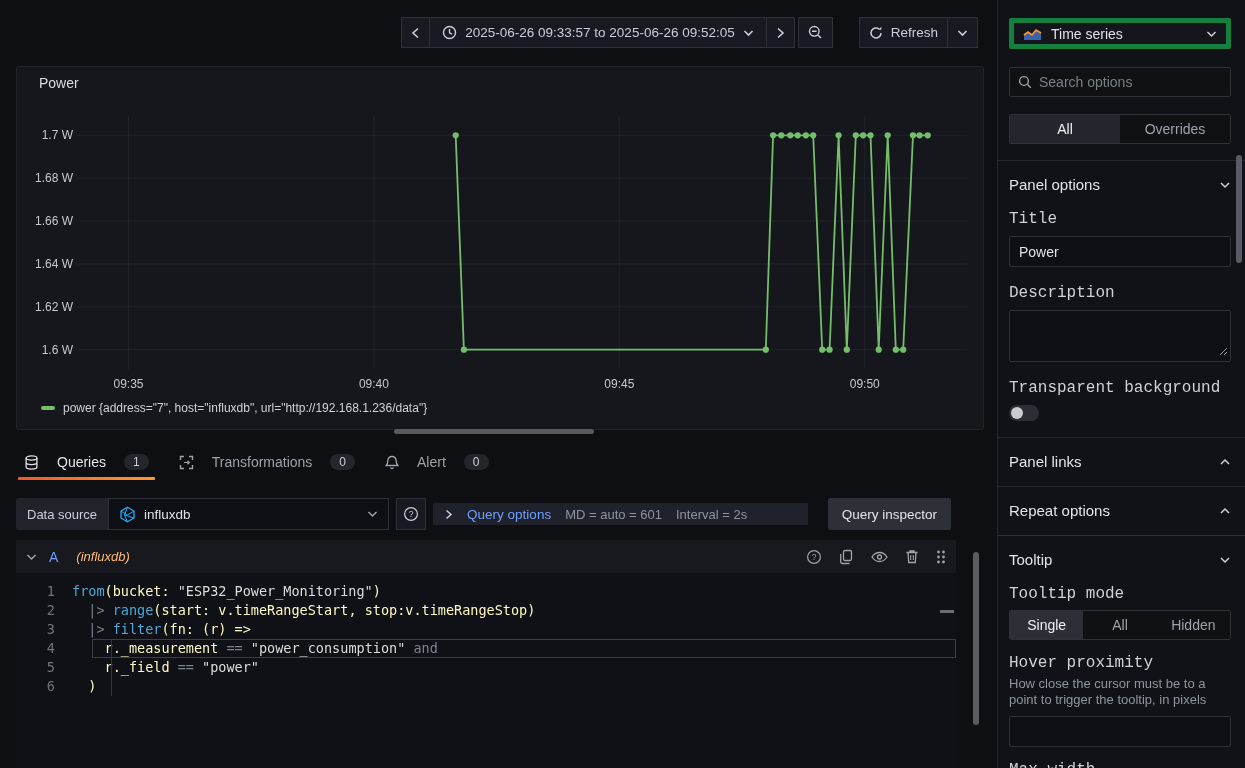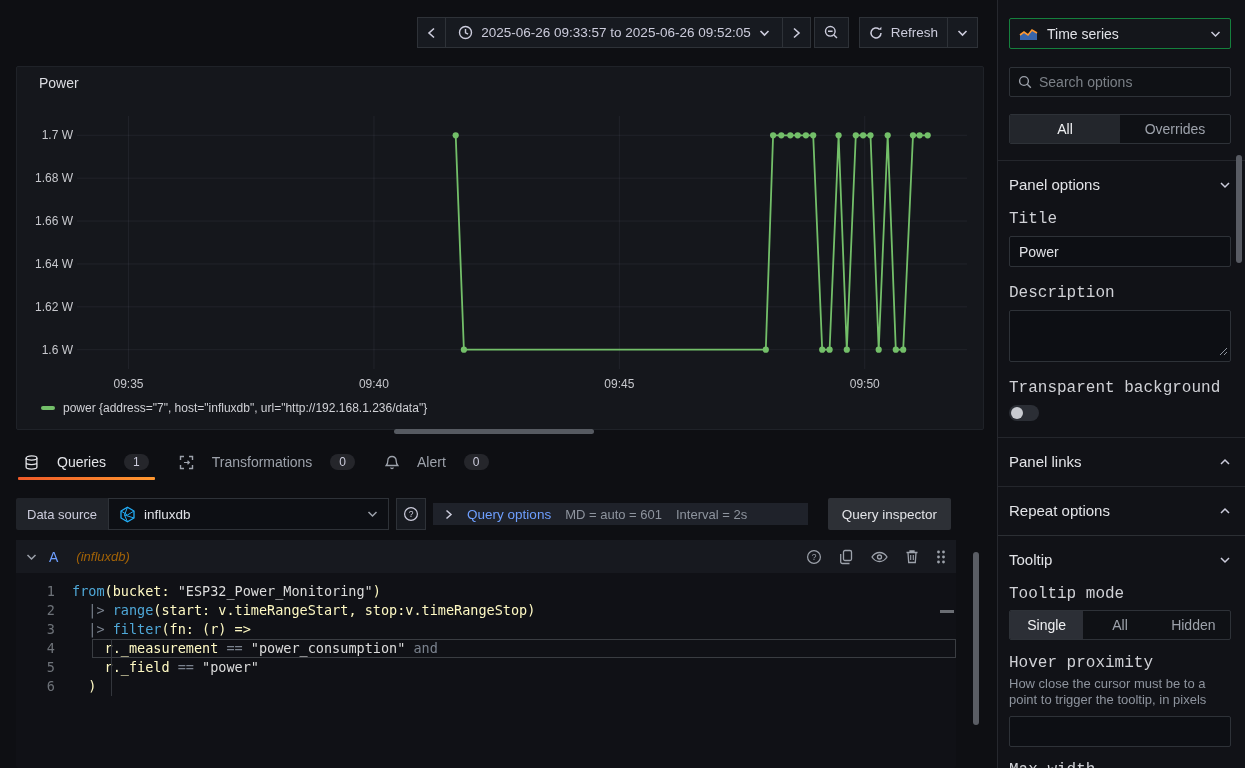--- a/index.html
+++ b/index.html
@@ -14,21 +14,21 @@
   .topbar { position:absolute; left:0; top:0; width:997px; height:56px; }
   .tv-group { position:absolute; left:225px; top:17px; height:31px; display:flex; align-items:center; gap:10px;
               border:1px solid #2e3238; border-radius:2px; padding:0 12px; background:#14161b; }
   .tv-label { font-size:13px; color:#ccccdc; }
   .switch { width:30px; height:16px; border-radius:8px; background:#2b2e35; position:relative; cursor:pointer; }
   .switch .knob { position:absolute; left:2px; top:2px; width:12px; height:12px; border-radius:50%; background:#c9cbd1; }
   .top-right { position:absolute; right:19px; top:17px; display:flex; align-items:center; height:31px; }
   .tb-btn { height:31px; display:flex; align-items:center; justify-content:center; gap:8px; padding:0 9px;
             background:#171a20; border:1px solid #2e3238; color:#ccccdc; cursor:pointer; font-size:13.5px; }
   .tb-btn + .tb-btn { margin-left:-1px; }
-  .grp { display:flex; }
+  .grp { display:flex;margin-left:16px; }
   .time-main { font-weight:500; padding:0 12px; }
   .sep { width:10px; }
   .sep-sm { width:3px; }
   .bold { font-weight:500; }
   .icon { display:inline-flex; align-items:center; justify-content:center; }
 
   
   .chart-panel { position:absolute; left:16px; top:66px; width:968px; height:364px;
                  background:#15171c; border:1px solid #1f2228; border-radius:2px; }
   .chart-title { position:absolute; left:22px; top:8px; font-size:14px; font-weight:500; color:#dcdde2; }
@@ -57,40 +57,40 @@
   .qopt-bar { flex:1; height:22px; margin-left:7px; background:#1f222a; display:flex; align-items:center; gap:14px; padding:0 12px; }
   .qopt-link { color:#6e9fff; font-weight:500; font-size:13.5px; cursor:pointer; }
   .qopt-stat { color:#8e949e; font-size:13px; }
   .qi-btn { height:32px; margin-left:20px; padding:0 14px; background:#2d3036; border:none; border-radius:2px;
             color:#e3e4e8; font-size:13.5px; font-weight:500; cursor:pointer; font-family:inherit; }
 
   
   .query-card { position:absolute; left:16px; top:100px; width:940px; bottom:0; background:#101116; border-radius:2px; }
   .q-header { height:33px; background:#17191f; display:flex; align-items:center; padding:0 10px; }
   .q-ref { color:#6e9fff; font-weight:500; font-size:14px; margin-left:12px; }
-  .q-ds-hint { color:#a16207; font-style:italic; margin-left:18px; font-size:13px; }
+  .q-ds-hint { color:#fdba74; font-style:italic; margin-left:18px; font-size:13px; }
   .q-actions { margin-left:auto; display:flex; align-items:center; gap:17px; }
   .q-actions .icon { cursor:pointer; }
   .code-area { position:relative; padding-top:9px; font-family:"DejaVu Sans Mono", monospace; font-size:13.5px; }
   .code-line { display:flex; height:19px; line-height:19px; position:relative; }
   .code-line .ln { width:56px; text-align:right; padding-right:17px; color:#6e7379; }
   .code-line .lc { white-space:pre; color:#d4d4d4; }
   .code-line.active::after { content:""; position:absolute; left:76px; right:0; top:0; bottom:0; border:1px solid #3a3d42; pointer-events:none; }
   .tok-kw { color:#4fa8d8; }
   .tok-op { color:#7a828e; }
   .tok-str { color:#dcdcdc; }
   .tok-tx { color:#fef9c3; }
   .indent-guide { position:absolute; left:95px; top:66px; width:1px; height:57px; background:#33363c; }
   .overview-mark { position:absolute; right:2px; top:37px; width:14px; height:3px; background:#6a6d73; }
 
   .v-scrollbar { position:absolute; left:973px; top:552px; width:6px; height:173px; border-radius:3px; background:#5a5d64; }
 
   
   .sidebar { position:absolute; left:997px; top:0; width:248px; height:768px; background:#111217; border-left:1px solid #26282e; padding:18px 14px 0 11px; }
-  .viz-picker { height:31px; border:1px solid #15803d; border-radius:2px; background:#14161b; display:flex; align-items:center; gap:9px; padding:0 9px; cursor:pointer; }
+  .viz-picker { height:31px; border:5px solid #15803d; border-radius:2px; background:#14161b; display:flex; align-items:center; gap:9px; padding:0 9px; cursor:pointer; }
   .viz-name { flex:1; font-size:14px; font-weight:500; color:#e0e1e6; }
   .search-box { margin-top:18px; height:30px; border:1px solid #2e3238; border-radius:2px; display:flex; align-items:center; gap:7px; padding:0 8px; background:#0f1115; }
   .search-box input { flex:1; background:transparent; border:none; outline:none; color:#ccccdc; font-size:14px; font-family:inherit; }
   .search-box input::placeholder { color:#7b8087; }
   .seg-2 { margin-top:17px; height:30px; border:1px solid #2e3238; border-radius:2px; display:flex; overflow:hidden; background:#0f1115; }
   .seg-2 .seg { flex:1; display:flex; align-items:center; justify-content:center; font-size:14px; color:#9da2ab; cursor:pointer; }
   .seg-2 .seg.on { background:#23262c; color:#f0f1f3; font-weight:500; }
   .divider { border-top:1px solid #24262c; margin:16px -14px 0 -11px; }
   .divider.strong { border-color:#2c2f34; }
   .sec-header { display:flex; align-items:center; margin-top:15px; cursor:pointer; }

